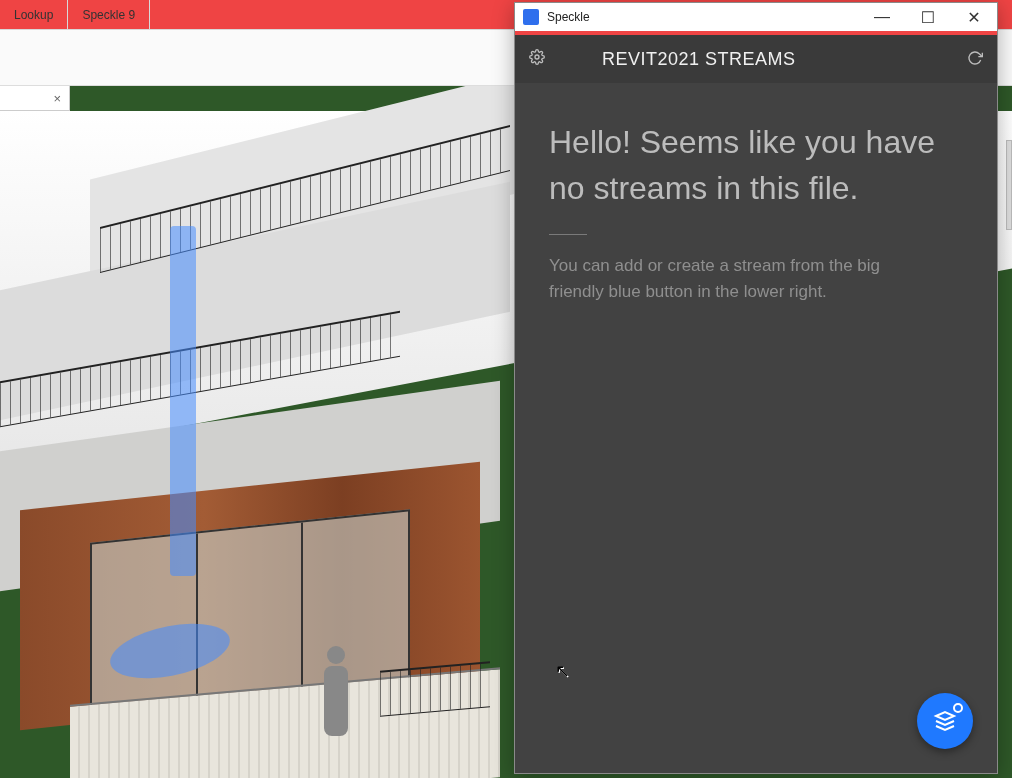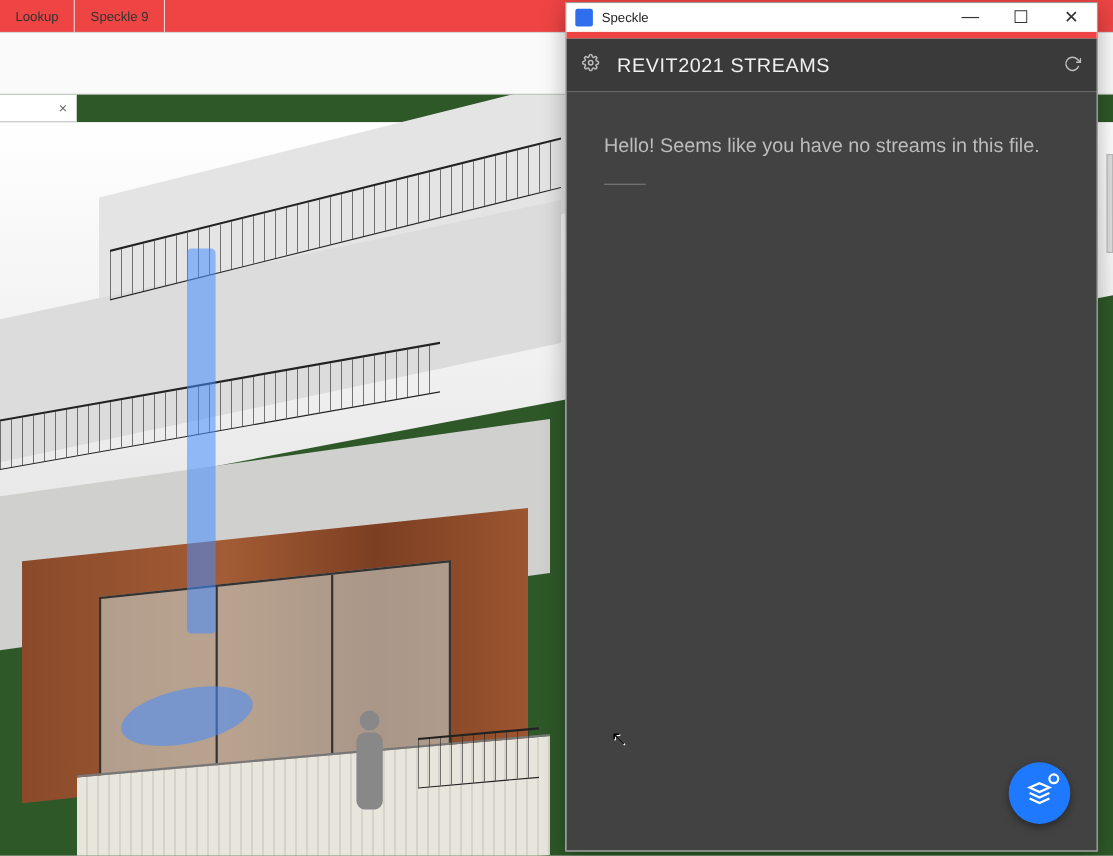--- a/index.html
+++ b/index.html
@@ -166,47 +166,47 @@
       background: #fff;
       border: 1px solid #8a8a8a;
       box-shadow: 0 4px 20px rgba(0,0,0,0.3);
       display:flex; flex-direction:column;
     }
     .titlebar {
       height: 32px;
       background: #fff;
       display:flex; align-items:center;
       justify-content: space-between;
-      border-bottom: 6px solid #ef4444;
+      border-bottom: 4px solid #ef4444;
     }
     .titlebar-left { display:flex; align-items:center; gap:8px; padding-left:8px;}
     .app-icon { width:16px; height:16px; background:#2f6fed; border-radius:2px;}
     .app-title { font-size:12px; color:#222;}
     .win-controls { display:flex; }
     .win-btn { width:46px; height:32px; display:flex; align-items:center; justify-content:center; color:#333;}
     .panel-header {
       height: 48px;
       background: #3a3a3a;
       display:flex; align-items:center;
       padding: 0 14px;
       gap: 16px;
       color: #eaeaea;
     }
     .gear { color:#bdbdbd; font-size:16px;}
-    .panel-title { font-size:18px; letter-spacing:0.5px; flex:1; color:#f0f0f0;}
+    .panel-title { font-size:18px; letter-spacing:0.5px; flex:1; color:#f0f0f0;margin-left:41px;}
     .refresh { color:#bdbdbd; font-size:14px;}
     .panel-body {
       flex:1;
       background:#424242;
       padding: 36px 34px;
       color:#bdbdbd;
       position: relative;
     }
     .hello {
-      font-size: 18px;
+      font-size: 32px;
       line-height: 1.45;
       color: #bcbcbc;
       font-weight: 400;
     }
     .divider {
       width: 38px;
       height: 1px;
       background: #7a7a7a;
       margin: 22px 0 18px;
     }
@@ -303,20 +303,21 @@
       <svg width="16" height="16" viewBox="0 0 24 24" fill="none" stroke="currentColor" stroke-width="2">
           <path d="M23 4v6h-6"></path>
           <path d="M20.49 15a9 9 0 1 1-2.12-9.36L23 10"></path>
         </svg>
     </span>
   </div>
 
   <div class="panel-body">
     <div class="hello">Hello! Seems like you have no streams in this file.</div>
     <div class="divider"></div>
+    <div class="subtext">You can add or create a stream from the big friendly blue button in the lower right.</div>
 
     <div class="fab">
       <svg viewBox="0 0 24 24" fill="none" stroke="#fff" stroke-width="2">
         <path d="M3 7l9-4 9 4-9 4-9-4z"></path>
         <path d="M3 12l9 4 9-4"></path>
         <path d="M3 17l9 4 9-4"></path>
       </svg>
       <div class="badge"></div>
     </div>
   </div>

